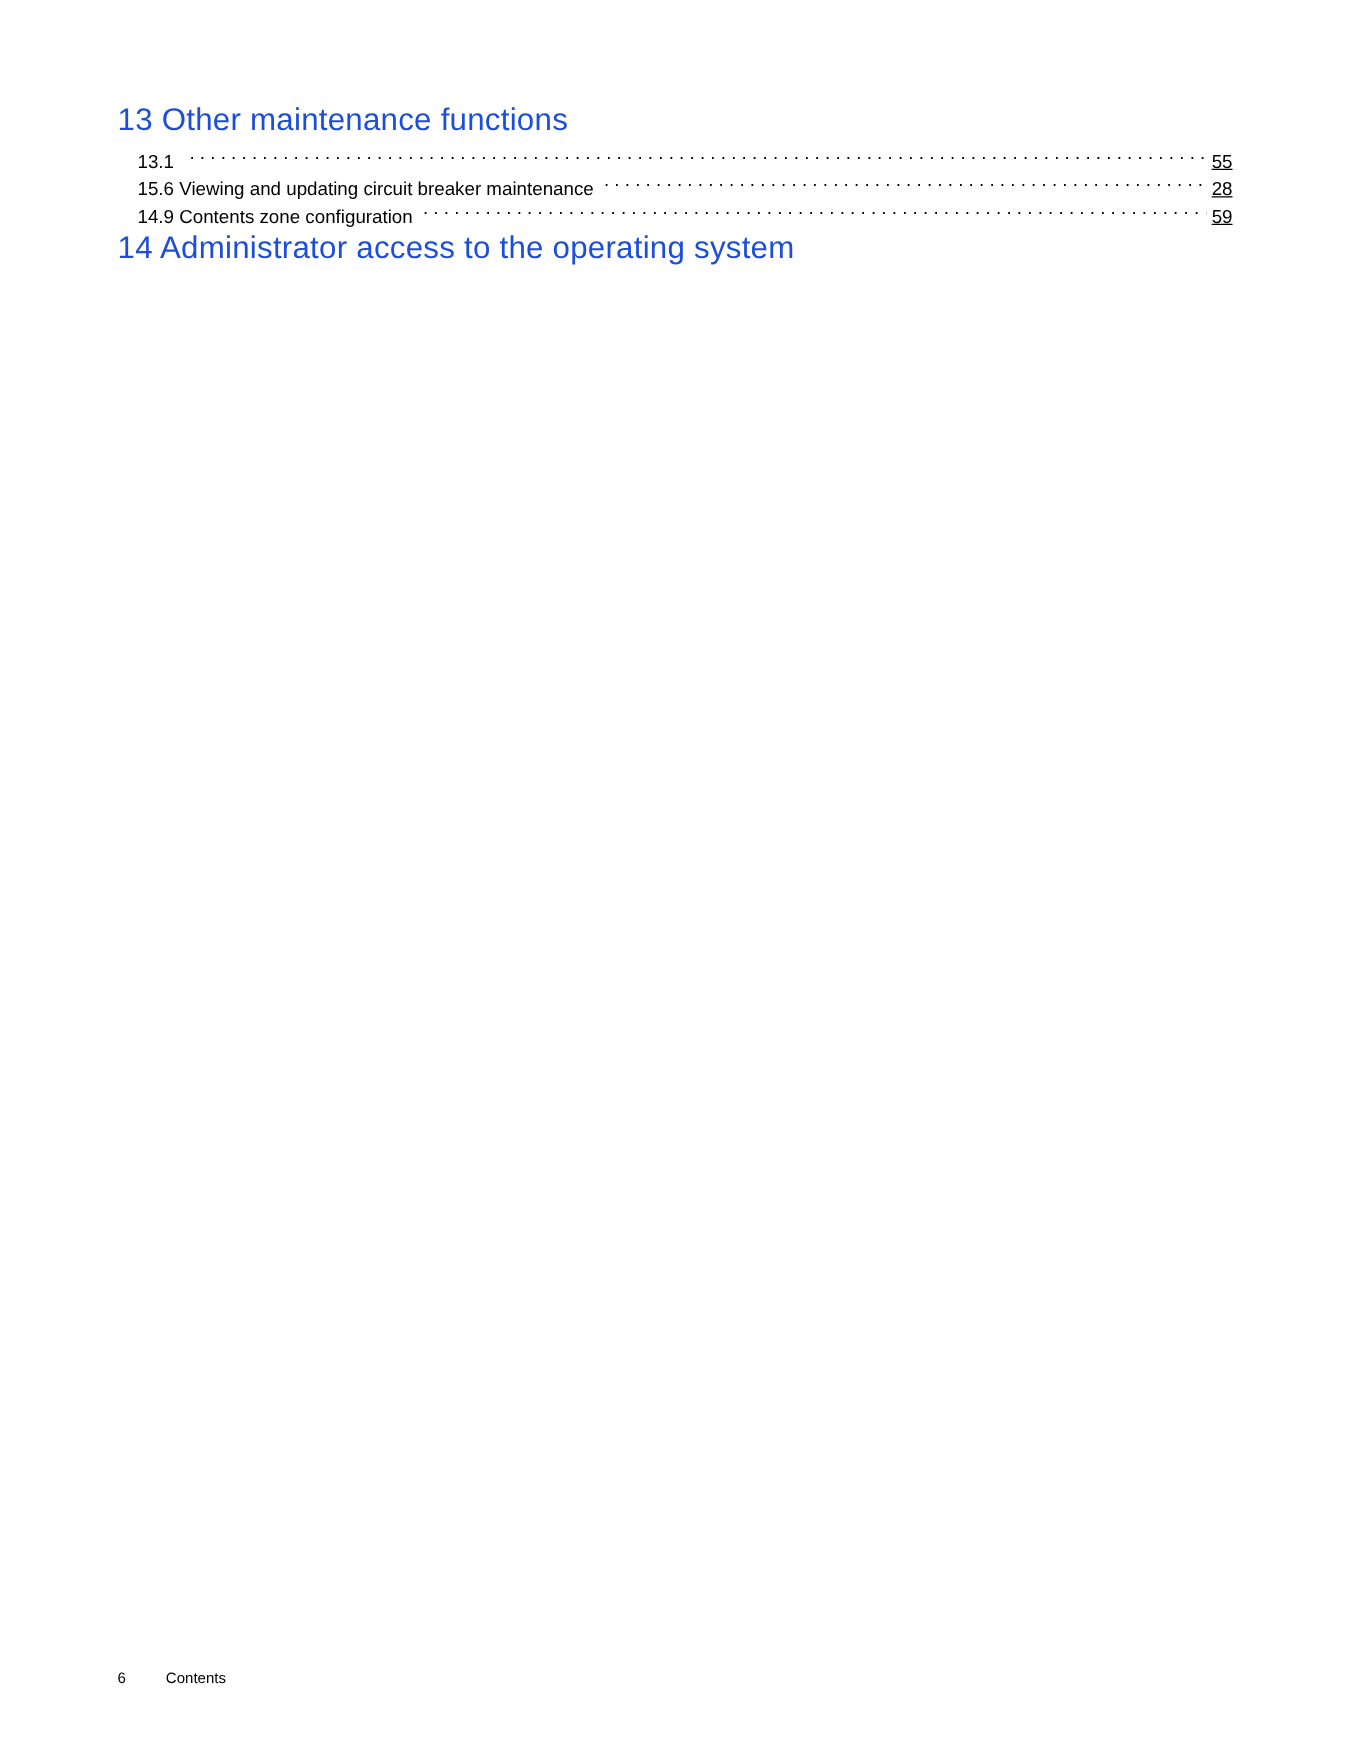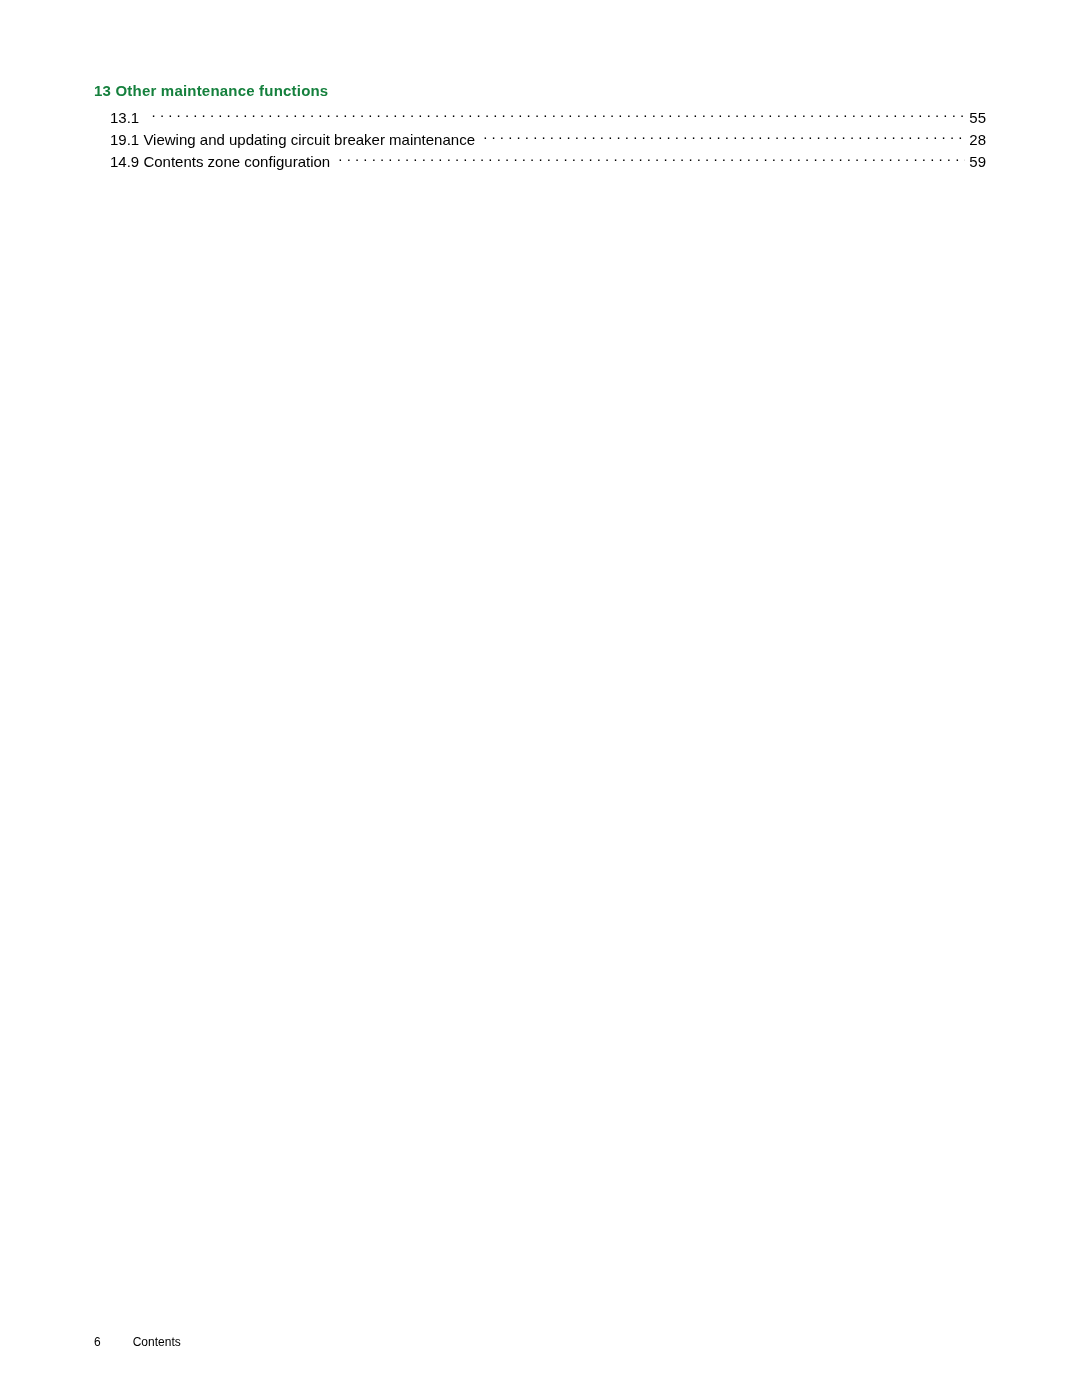--- a/index.html
+++ b/index.html
@@ -14,23 +14,23 @@
       font-family: Arial, Helvetica, sans-serif;
       position: relative;
     }
     .content {
       position: absolute;
       top: 82px;
       left: 94px;
       right: 94px;
     }
     .section-title {
-      color: #15803d;
-      font-size: 15px;
-      font-weight: 700;
+      color: #1d4ed8;
+      font-size: 25px;
+      font-weight: 400;
       margin-bottom: 8px;
       letter-spacing: 0.2px;
     }
     .subsection-list {
       margin-left: 16px;
       margin-bottom: 0;
     }
     .subsection {
       display: flex;
       align-items: baseline;
@@ -52,20 +52,21 @@
     .dots::after {
       content: ". . . . . . . . . . . . . . . . . . . . . . . . . . . . . . . . . . . . . . . . . . . . . . . . . . . . . . . . . . . . . . . . . . . . . . . . . . . . . . . . . . . . . . . . . . . . . . . . . . . . . . . . . . . . . . . . . . . . . . . . . . . . . . . . . . . . . . . . . . . . . . . . . . . . . . . . . . . . . . . . . . . . . . . . . . . . . . . . . . . . . . . . . . . . . . . . . . . . . . . . . . . . . . . .";
       position: absolute;
       left: 0;
       bottom: 0;
       white-space: nowrap;
       letter-spacing: 0px;
     }
     .page-num {
       flex: 0 0 auto;
+      text-decoration: underline;
     }
     .footer {
       position: absolute;
       bottom: 48px;
       left: 94px;
       display: flex;
       align-items: baseline;
       font-size: 12px;
       color: #000000;
     }
@@ -83,34 +84,38 @@
   </div>
   <div class="subsection-list">
     <div class="subsection">
       <span class="subsection-text">13.1</span>
       <span class="subsection-text">&nbsp;</span>
       <span class="subsection-text">&nbsp;</span>
       <span class="dots"></span>
       <span class="page-num">55</span>
     </div>
     <div class="subsection">
-      <span class="subsection-text">19.1</span>
+      <span class="subsection-text">15.6</span>
       <span class="subsection-text">&nbsp;</span>
       <span class="subsection-text">Viewing and updating circuit breaker maintenance</span>
       <span class="subsection-text">&nbsp;</span>
       <span class="dots"></span>
       <span class="page-num">28</span>
     </div>
     <div class="subsection">
       <span class="subsection-text">14.9</span>
       <span class="subsection-text">&nbsp;</span>
       <span class="subsection-text">Contents zone configuration</span>
       <span class="subsection-text">&nbsp;</span>
       <span class="dots"></span>
       <span class="page-num">59</span>
     </div>
   </div>
+  <div class="section-title">
+    <span>14</span>
+    <span>Administrator access to the operating system</span>
+  </div>
 </div>
 
 <div class="footer">
   <span class="footer-page">6</span>
   <span>Contents</span>
 </div>
 
 </body></html>

